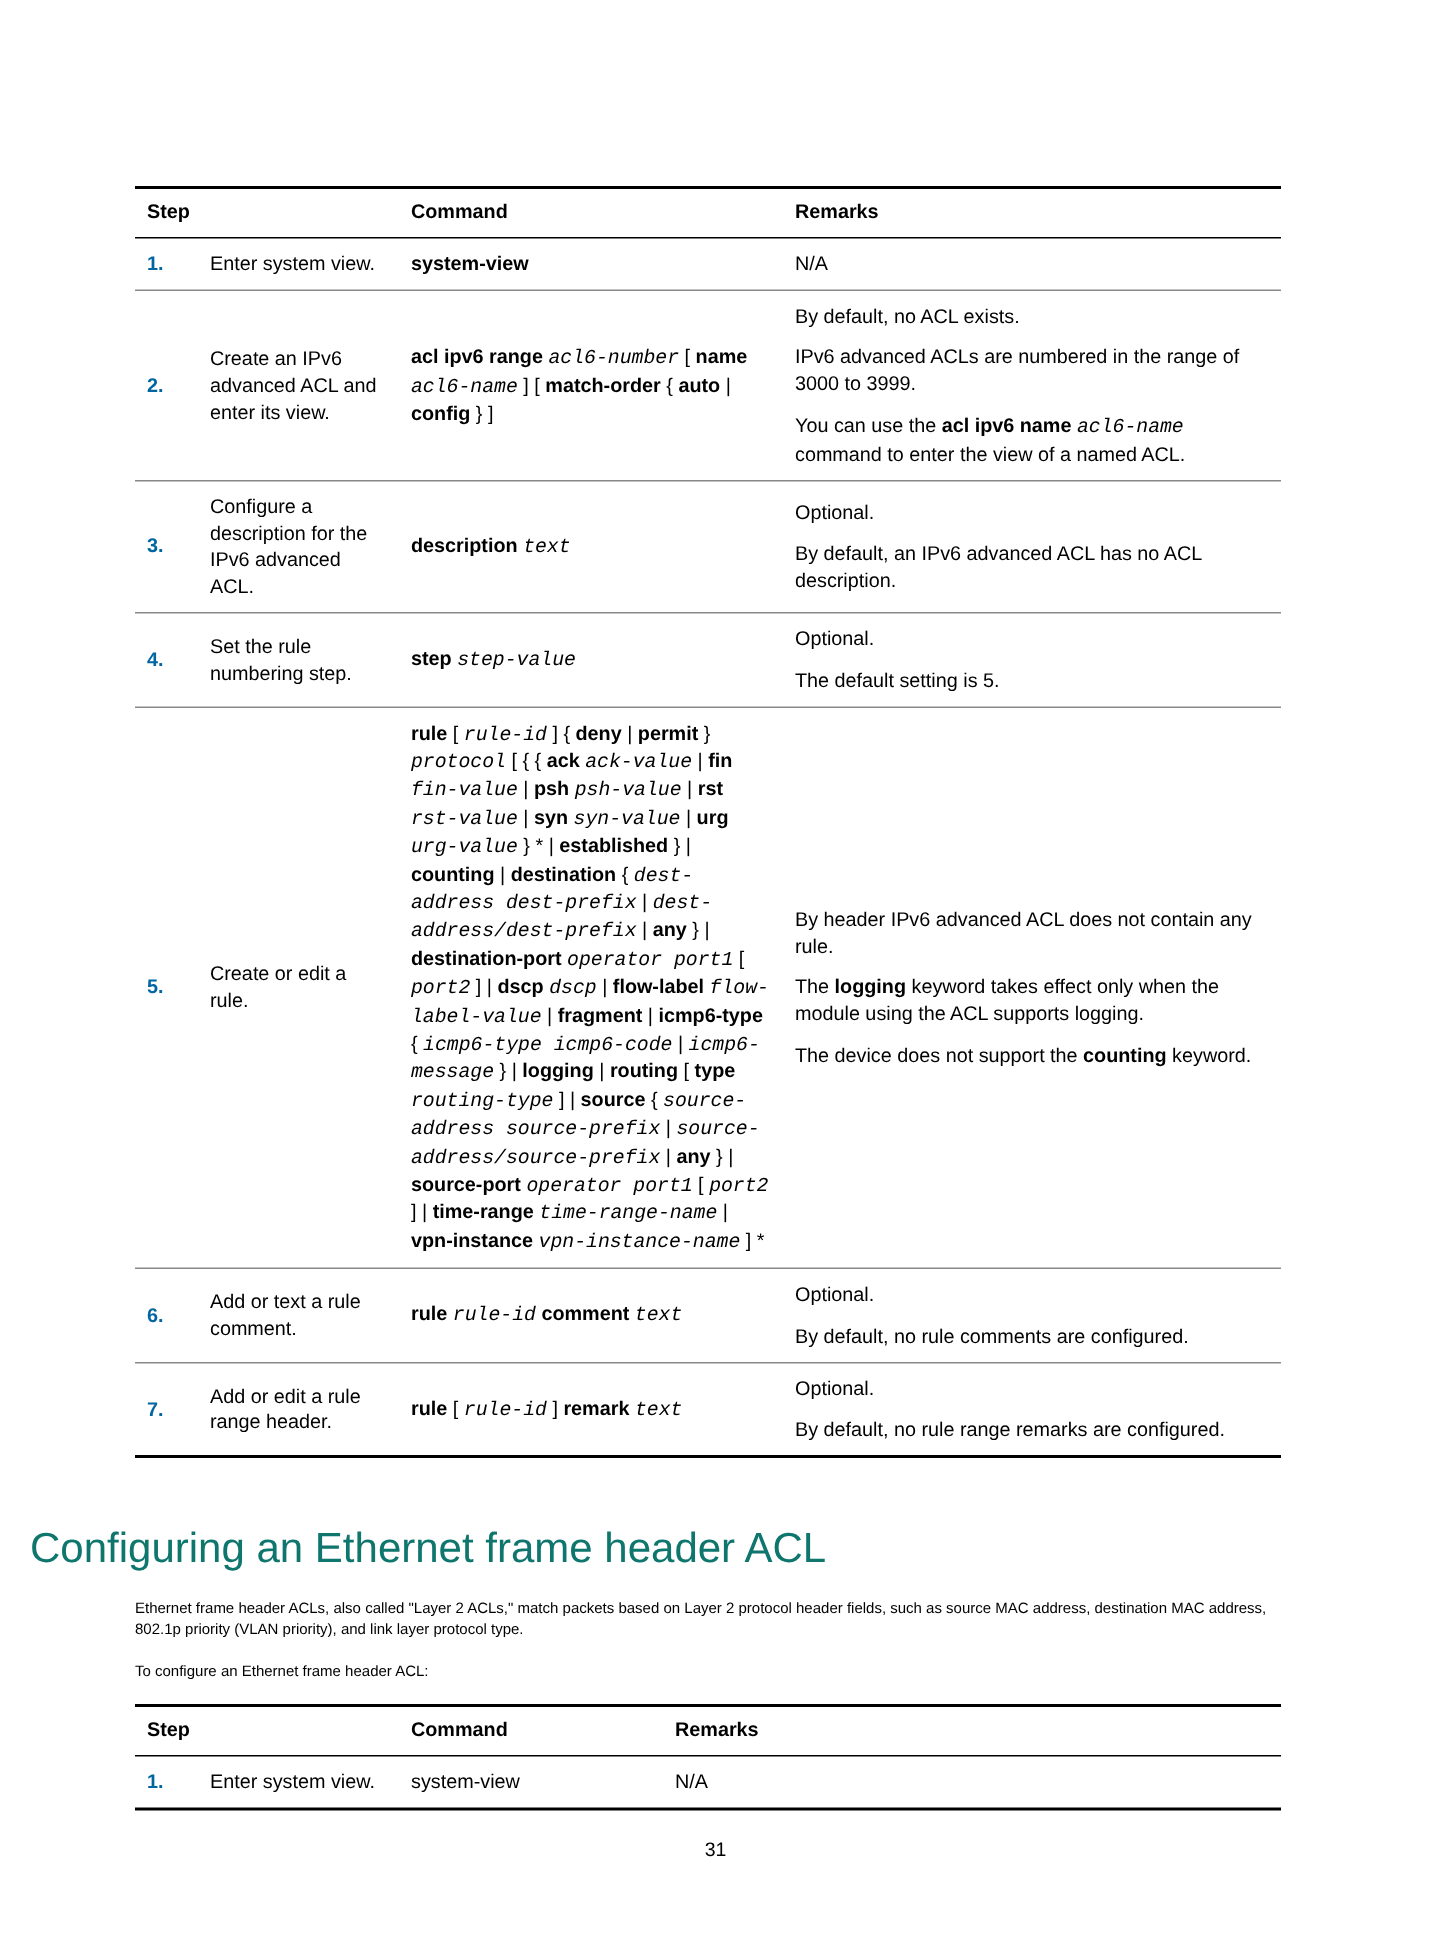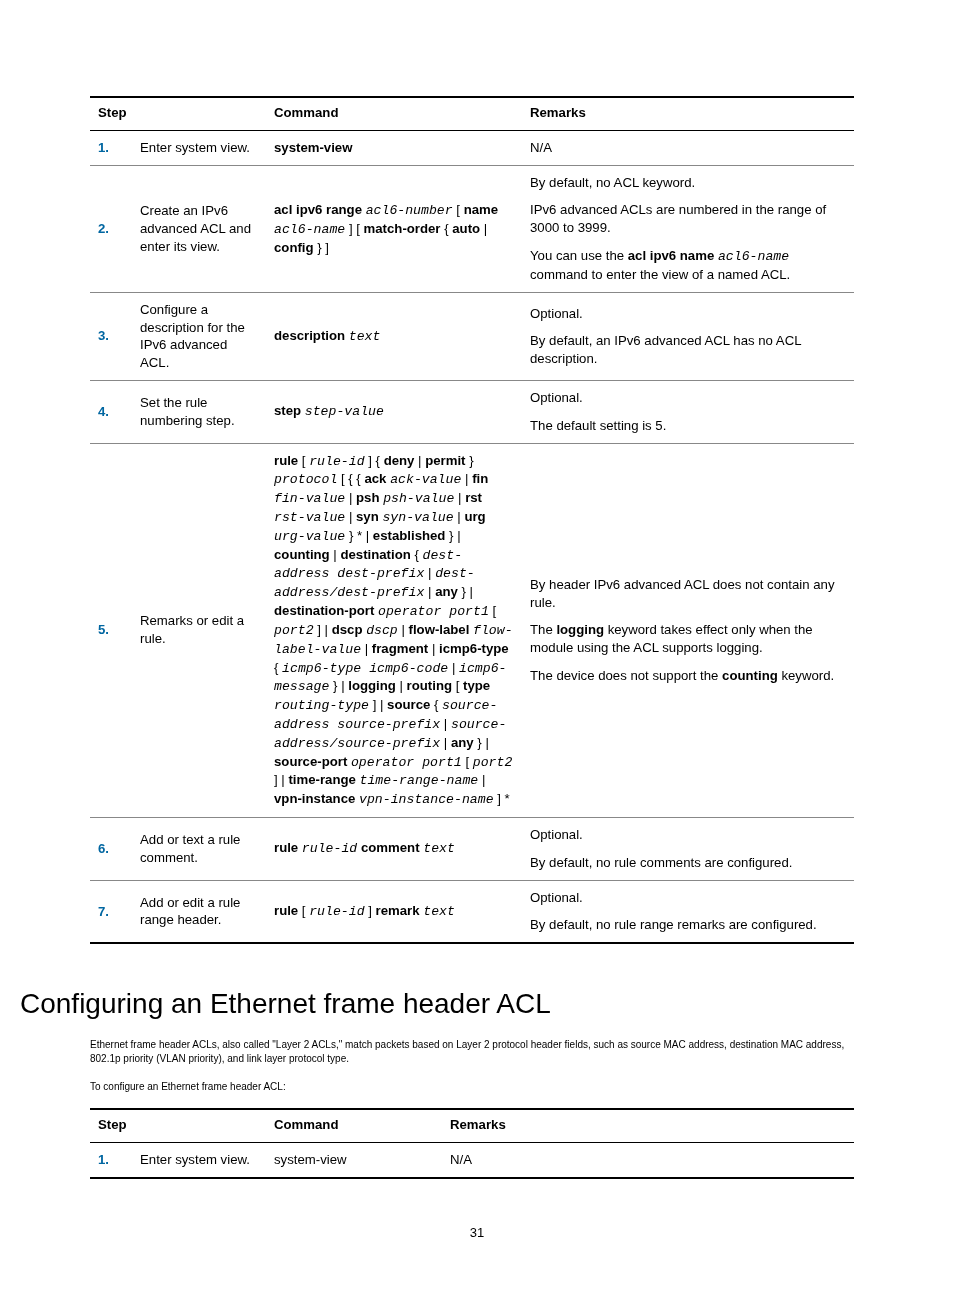--- a/index.html
+++ b/index.html
@@ -8,20 +8,21 @@
     background: #fff;
     font-family: "Helvetica Neue", Arial, sans-serif;
     font-weight: 300;
     color: #000;
     width: 954px;
     height: 1296px;
     position: relative;
   }
   .page {
     padding: 96px 100px 0 90px;
+    margin-top: 28px;
   }
   table.cmd {
     border-collapse: collapse;
     width: 100%;
     font-size: 13.2px;
     line-height: 1.35;
   }
   table.cmd thead th {
     text-align: left;
     font-weight: bold;
@@ -45,21 +46,21 @@
   .stepdesc { width: 118px; }
   .cmdcol  { width: 240px; }
   .cmdcol2 { width: 160px; }
   .remcol  { }
   .bold { font-weight: bold; }
   .ital { font-style: italic; font-family: Liberation Mono, monospace; }
   h2.sect {
     font-family: "Helvetica Neue", Arial, sans-serif;
     font-weight: 300;
     font-size: 28px;
-    color: #000000;
+    color: #0f766e;
     margin: 44px 0 18px -70px;
   }
   p.body {
     font-size: 10px;
     line-height: 1.4;
     margin: 0 0 14px 0;
   }
   .para { margin: 0 0 10px 0; }
   .pagenum {
     position: absolute;
@@ -95,21 +96,21 @@
           <td class="stepnum">1.</td>
           <td class="stepdesc">Enter system view.</td>
           <td class="cmdcol"><span class="bold">system-view</span></td>
           <td class="remcol">N/A</td>
         </tr>
         <tr>
           <td class="stepnum">2.</td>
           <td class="stepdesc">Create an IPv6 advanced ACL and enter its view.</td>
           <td class="cmdcol"><span class="bold">acl ipv6 range</span> <span class="ital">acl6-number</span> [ <span class="bold">name</span> <span class="ital">acl6-name</span> ] [ <span class="bold">match-order</span> { <span class="bold">auto</span> | <span class="bold">config</span> } ]</td>
           <td class="remcol">
-            <div class="para">By default, no ACL keyword.</div>
+            <div class="para">By default, no ACL exists.</div>
             <div class="para">IPv6 advanced ACLs are numbered in the range of 3000 to 3999.</div>
             <div>You can use the <span class="bold">acl ipv6 name</span> <span class="ital">acl6-name</span> command to enter the view of a named ACL.</div>
           </td>
         </tr>
         <tr>
           <td class="stepnum">3.</td>
           <td class="stepdesc">Configure a description for the IPv6 advanced ACL.</td>
           <td class="cmdcol"><span class="bold">description</span> <span class="ital">text</span></td>
           <td class="remcol">
             <div class="para">Optional.</div>
@@ -120,21 +121,21 @@
           <td class="stepnum">4.</td>
           <td class="stepdesc">Set the rule numbering step.</td>
           <td class="cmdcol"><span class="bold">step</span> <span class="ital">step-value</span></td>
           <td class="remcol">
             <div class="para">Optional.</div>
             <div>The default setting is 5.</div>
           </td>
         </tr>
         <tr>
           <td class="stepnum">5.</td>
-          <td class="stepdesc">Remarks or edit a rule.</td>
+          <td class="stepdesc">Create or edit a rule.</td>
           <td class="cmdcol"><span class="bold">rule</span> [ <span class="ital">rule-id</span> ] { <span class="bold">deny</span> | <span class="bold">permit</span> } <span class="ital">protocol</span> [ { { <span class="bold">ack</span> <span class="ital">ack-value</span> | <span class="bold">fin</span> <span class="ital">fin-value</span> | <span class="bold">psh</span> <span class="ital">psh-value</span> | <span class="bold">rst</span> <span class="ital">rst-value</span> | <span class="bold">syn</span> <span class="ital">syn-value</span> | <span class="bold">urg</span> <span class="ital">urg-value</span> } * | <span class="bold">established</span> } | <span class="bold">counting</span> | <span class="bold">destination</span> { <span class="ital">dest-address dest-prefix</span> | <span class="ital">dest-address/dest-prefix</span> | <span class="bold">any</span> } | <span class="bold">destination-port</span> <span class="ital">operator port1</span> [ <span class="ital">port2</span> ] | <span class="bold">dscp</span> <span class="ital">dscp</span> | <span class="bold">flow-label</span> <span class="ital">flow-label-value</span> | <span class="bold">fragment</span> | <span class="bold">icmp6-type</span> { <span class="ital">icmp6-type icmp6-code</span> | <span class="ital">icmp6-message</span> } | <span class="bold">logging</span> | <span class="bold">routing</span> [ <span class="bold">type</span> <span class="ital">routing-type</span> ] | <span class="bold">source</span> { <span class="ital">source-address source-prefix</span> | <span class="ital">source-address/source-prefix</span> | <span class="bold">any</span> } | <span class="bold">source-port</span> <span class="ital">operator port1</span> [ <span class="ital">port2</span> ] | <span class="bold">time-range</span> <span class="ital">time-range-name</span> | <span class="bold">vpn-instance</span> <span class="ital">vpn-instance-name</span> ] *</td>
           <td class="remcol">
             <div class="para">By header IPv6 advanced ACL does not contain any rule.</div>
             <div class="para">The <span class="bold">logging</span> keyword takes effect only when the module using the ACL supports logging.</div>
             <div>The device does not support the <span class="bold">counting</span> keyword.</div>
           </td>
         </tr>
         <tr>
           <td class="stepnum">6.</td>
           <td class="stepdesc">Add or text a rule comment.</td>

